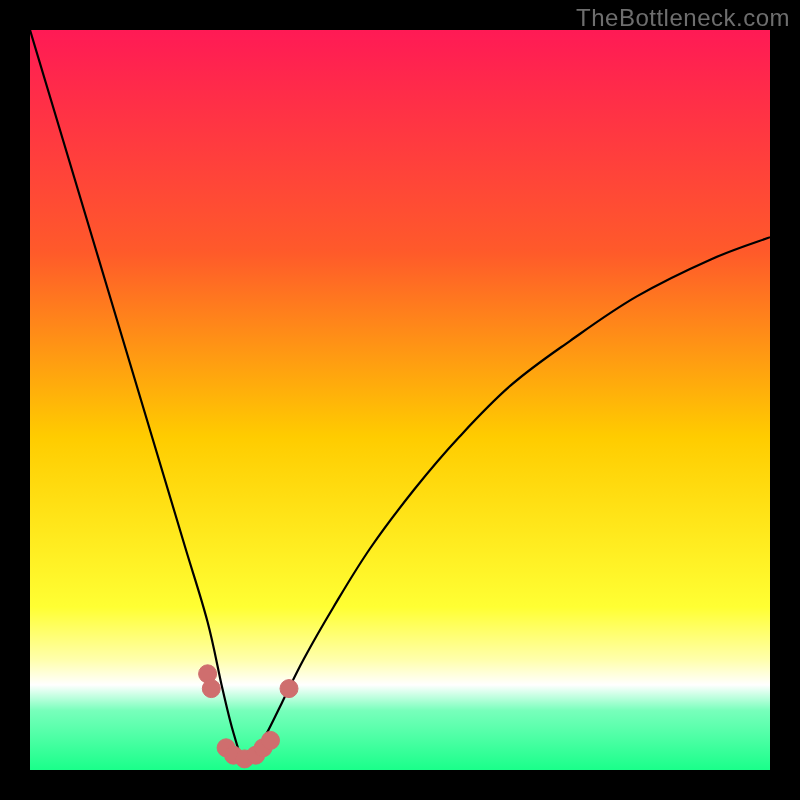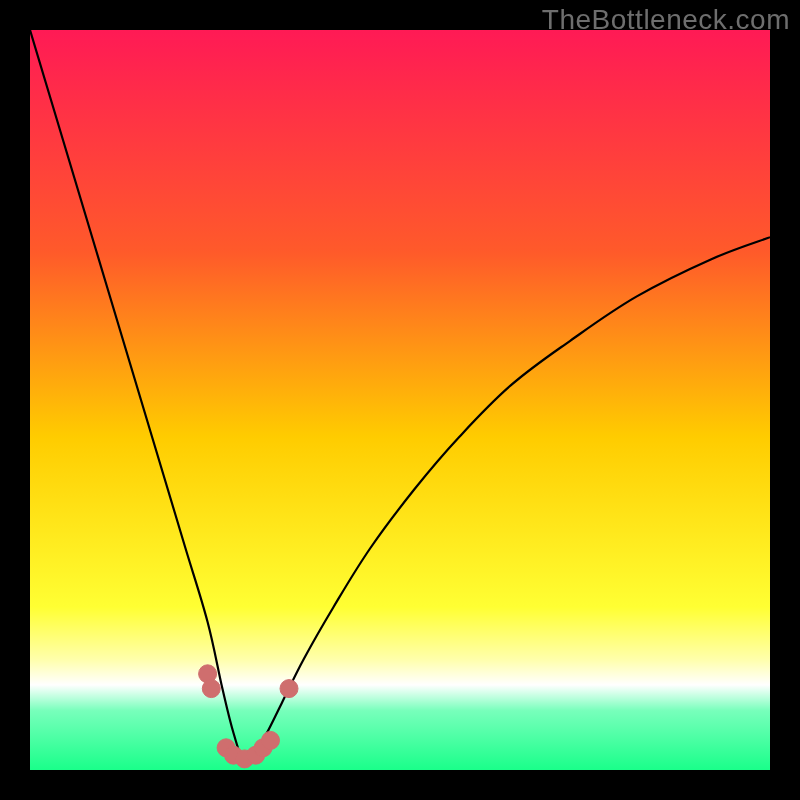--- a/index.html
+++ b/index.html
@@ -22,21 +22,21 @@
     left: 30px;
     top: 30px;
     width: 740px;
     height: 740px;
   }
   .watermark {
     position: absolute;
     top: 4px;
     right: 10px;
     color: #6e6e6e;
-    font-size: 28px;
+    font-size: 24px;
     letter-spacing: 0.5px;
     font-weight: 400;
   }
 </style>
 </head>
 <body>
 
 <div class="frame">
   <div class="plot-area">
     <svg width="740" height="740" viewBox="0 0 740 740">

